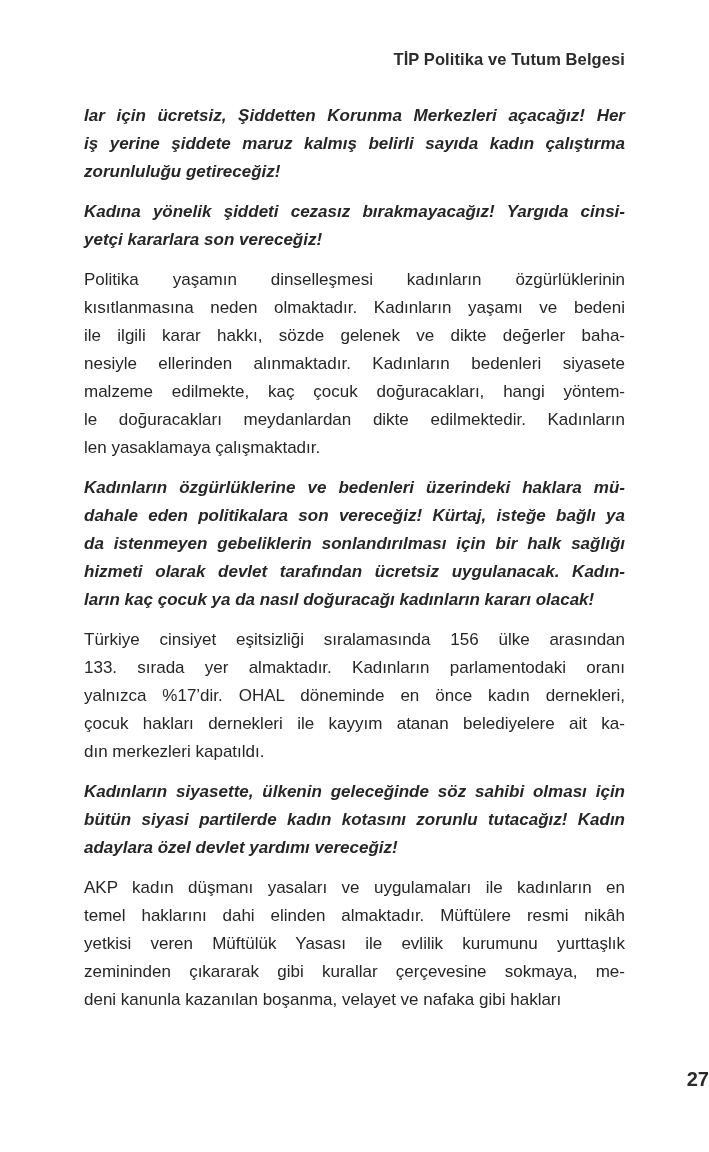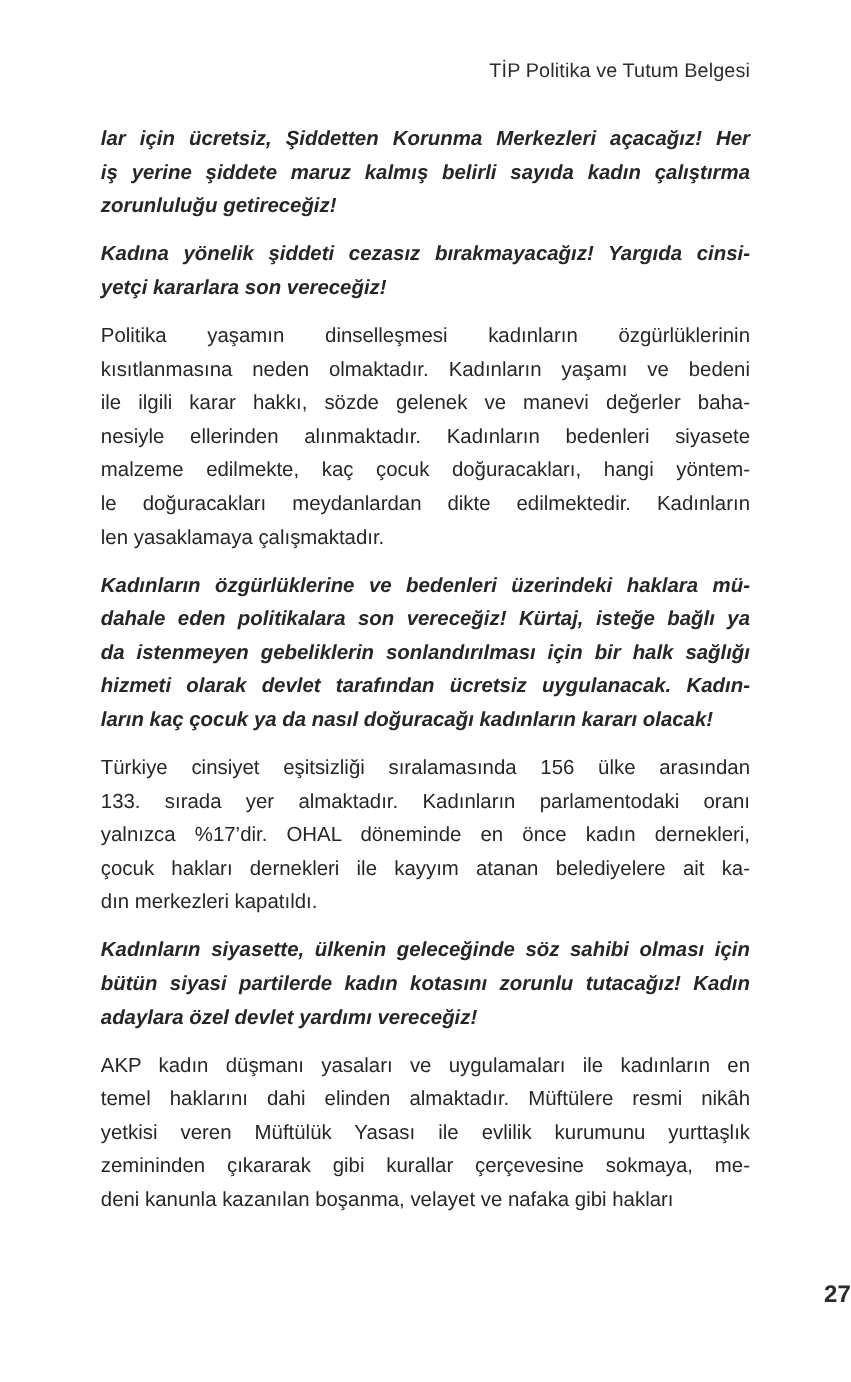--- a/index.html
+++ b/index.html
@@ -16,21 +16,21 @@
     color: #262626;
     overflow: hidden;
     box-sizing: border-box;
   }
   .running-header {
     position: absolute;
     top: 50px;
     left: 84px;
     right: 84px;
     text-align: right;
-    font-weight: 400;
+    font-weight: 700;
     font-size: 16.5px;
     letter-spacing: 0.1px;
     color: #2b2b2b;
   }
   .body-text {
     position: absolute;
     top: 102px;
     left: 84px;
     right: 84px;
   }
@@ -77,21 +77,21 @@
         <span class="line">iş yerine şiddete maruz kalmış belirli sayıda kadın çalıştırma</span>
         <span class="line last">zorunluluğu getireceğiz!</span>
       </div>
       <div class="para emphasis">
         <span class="line">Kadına yönelik şiddeti cezasız bırakmayacağız! Yargıda cinsi-</span>
         <span class="line last">yetçi kararlara son vereceğiz!</span>
       </div>
       <div class="para regular">
         <span class="line">Politika yaşamın dinselleşmesi kadınların özgürlüklerinin</span>
         <span class="line">kısıtlanmasına neden olmaktadır. Kadınların yaşamı ve bedeni</span>
-        <span class="line">ile ilgili karar hakkı, sözde gelenek ve manevi değerler baha-</span>
+        <span class="line">ile ilgili karar hakkı, sözde gelenek ve dikte değerler baha-</span>
         <span class="line">nesiyle ellerinden alınmaktadır. Kadınların bedenleri siyasete</span>
         <span class="line">malzeme edilmekte, kaç çocuk doğuracakları, hangi yöntem-</span>
         <span class="line">le doğuracakları meydanlardan dikte edilmektedir. Kadınların</span>
         <span class="line last">len yasaklamaya çalışmaktadır.</span>
       </div>
       <div class="para emphasis">
         <span class="line">Kadınların özgürlüklerine ve bedenleri üzerindeki haklara mü-</span>
         <span class="line">dahale eden politikalara son vereceğiz! Kürtaj, isteğe bağlı ya</span>
         <span class="line">da istenmeyen gebeliklerin sonlandırılması için bir halk sağlığı</span>
         <span class="line">hizmeti olarak devlet tarafından ücretsiz uygulanacak. Kadın-</span>

